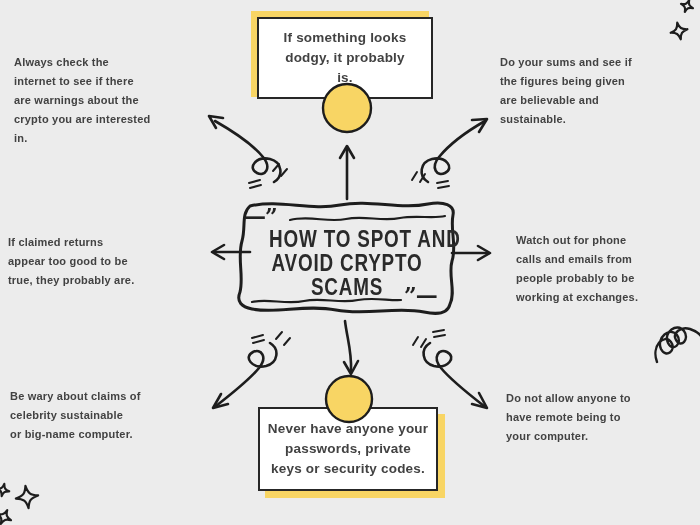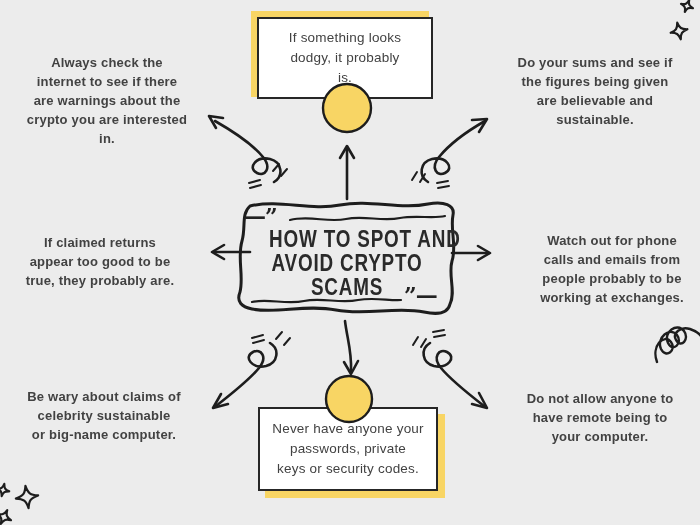--- a/index.html
+++ b/index.html
@@ -11,25 +11,25 @@
   .canvas{position:relative;width:700px;height:525px;background:var(--background);overflow:hidden;}
 
   .accent{position:absolute;background:var(--yellow);}
   .accent.top-accent{left:251px;top:11px;width:178px;height:86px;}
   .accent.bottom-accent{left:265px;top:414px;width:180px;height:84px;}
 
   .card{position:absolute;background:var(--card);border:2.5px solid #262626;
         display:flex;align-items:center;justify-content:center;box-sizing:border-box;z-index:2;}
   .card.top-card{left:257px;top:17px;width:176px;height:82px;}
   .card.bottom-card{left:258px;top:407px;width:180px;height:84px;}
-  .card-text{text-align:center;font-size:13.5px;font-weight:400;line-height:20px;
+  .card-text{text-align:center;font-size:13.5px;font-weight:700;line-height:20px;
              color:var(--text);letter-spacing:.2px;}
   .card-text .line{white-space:nowrap;}
 
-  .tip{position:absolute;text-align:center;font-size:13px;font-weight:700;
+  .tip{position:absolute;text-align:left;font-size:11px;font-weight:700;
        line-height:19px;color:var(--text);letter-spacing:.2px;z-index:2;}
   .tip .line{white-space:nowrap;}
   .tip-top-left{left:14px;top:53px;width:186px;}
   .tip-mid-left{left:8px;top:233px;width:184px;}
   .tip-bottom-left{left:10px;top:387px;width:188px;}
   .tip-top-right{left:500px;top:53px;width:190px;}
   .tip-mid-right{left:516px;top:231px;width:192px;}
   .tip-bottom-right{left:506px;top:389px;width:188px;}
 
   .overlay{position:absolute;left:0;top:0;width:700px;height:525px;z-index:4;pointer-events:none;}

